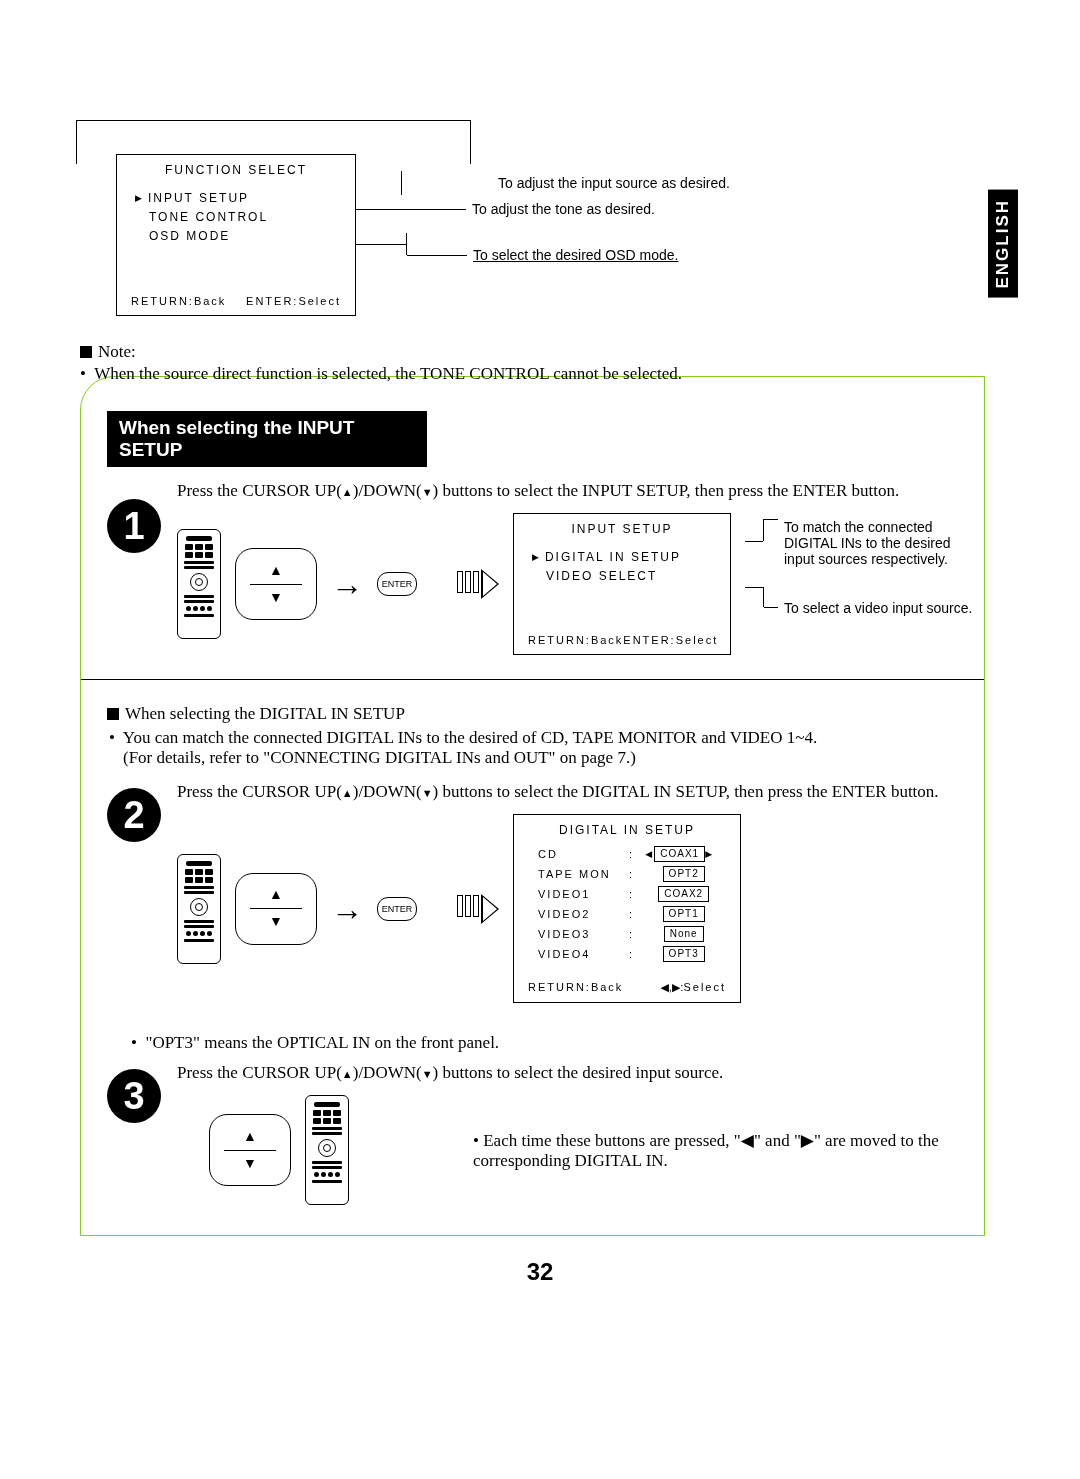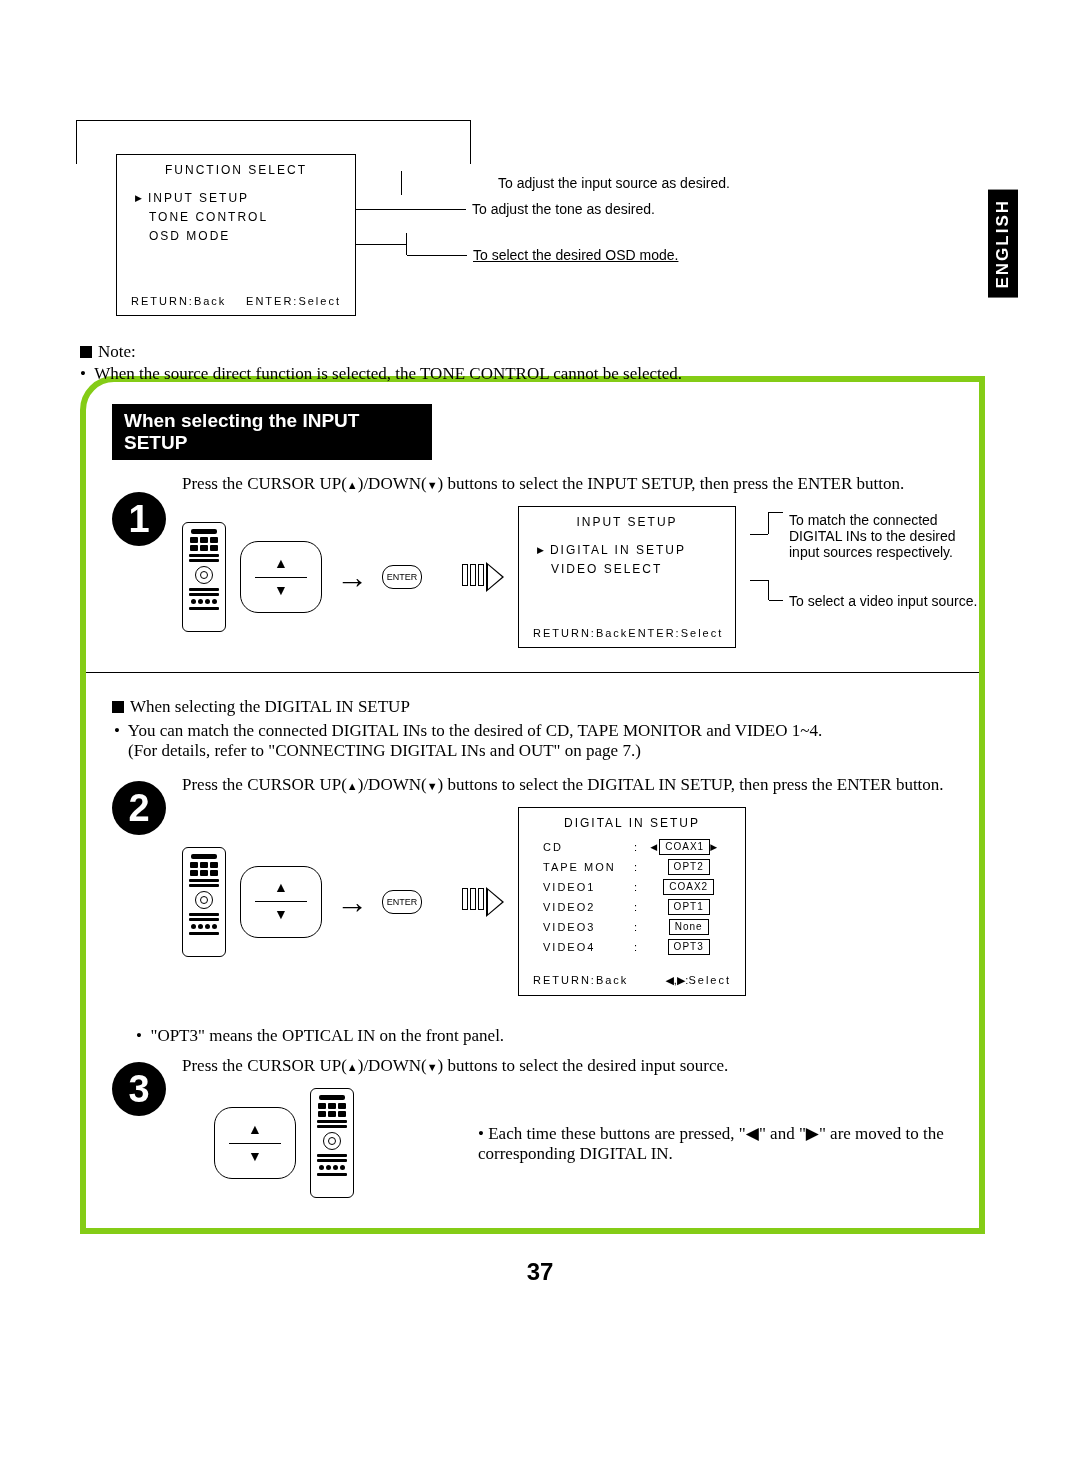--- a/index.html
+++ b/index.html
@@ -171,24 +171,24 @@
   .hollow-arrow .tri::after {
     content: "";
     position: absolute;
     left: -16px;
     top: -12px;
     border-top: 12px solid transparent;
     border-bottom: 12px solid transparent;
     border-left: 14px solid #fff;
   }
   .section-box {
-    border: 6px solid #84cc16;
+    border: 1px solid #84cc16;
     border-top-left-radius: 34px;
     margin-top: 16px;
-    padding: 22px 26px 30px;
+    padding: 34px 26px 30px;
   }
   .note-square::before {
     content: "";
     display: inline-block;
     width: 12px;
     height: 12px;
     background: #000;
     margin-right: 6px;
     vertical-align: -1px;
   }
@@ -499,13 +499,13 @@
             <span>•&nbsp;</span><span>Each time these buttons are pressed, "</span><span>◀</span><span>" and "</span><span>▶</span><span>" are moved to the corresponding DIGITAL IN.</span>
           </div>
         </div>
       </div>
     </div>
 
   </div>
 
 </div>
 
-<div class="page-number">37</div>
+<div class="page-number">32</div>
 
 </body></html>

